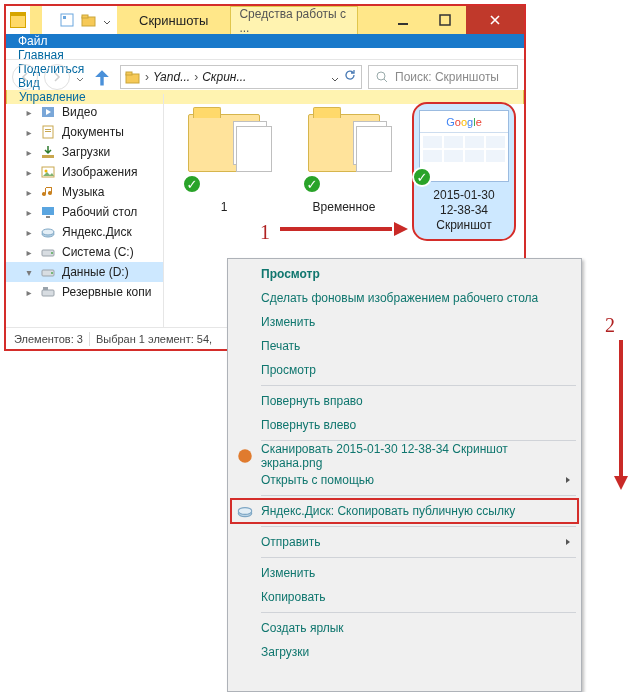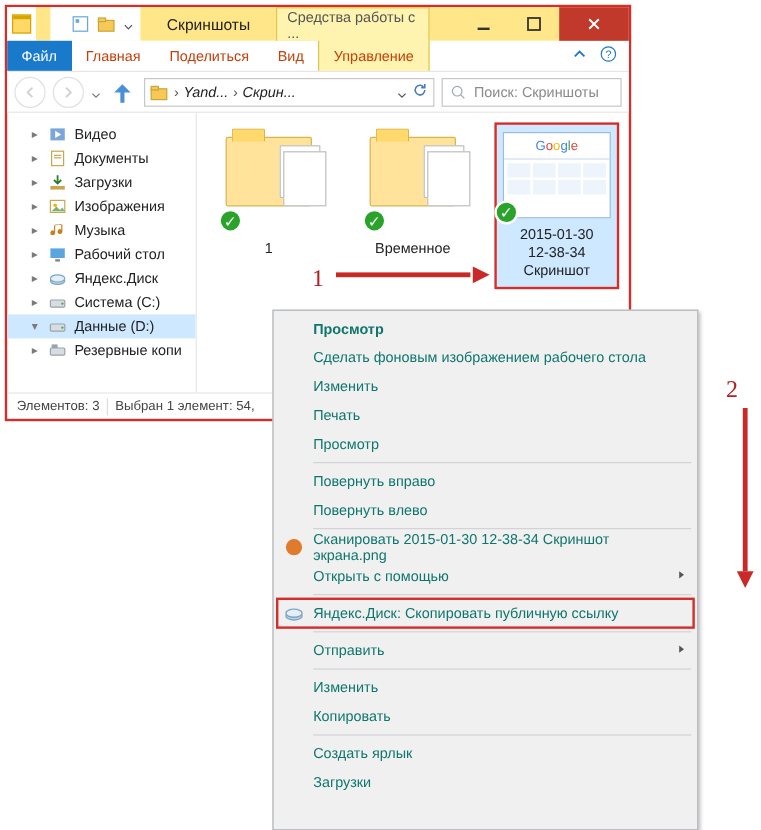--- a/index.html
+++ b/index.html
@@ -20,22 +20,22 @@
   .down-caret { width:8px;height:8px; display:inline-block; }
   .down-caret svg{width:8px;height:8px;}
   .title-area { flex: 0 0 auto; display: flex; align-items: center; padding: 0 10px; font-size: 13px; color:#222;}
   .tab2 {background:#fff3b0;border-top:1px solid #e0c64c;border-left:1px solid #e0c64c;border-right:1px solid #e0c64c;display:flex;align-items:center;padding:0 8px;font-size:12px;color:#555;}
   .spacer { flex:1; background:#ffe789;}
   .win-ctrls { display:flex; align-items:stretch;}
   .win-btn { width:42px; display:flex;align-items:center;justify-content:center;color:#444;}
   .win-btn.close { background:#c0392b;color:#fff;width:58px;}
   .win-btn svg{width:12px;height:12px;}
 
-  .ribbon-tabs { height:26px; background:#fff; display:flex; align-items:stretch; border-bottom:1px solid #e6e6e6; }
-  .rtab { padding:0 12px; display:flex; align-items:center; font-size:12px; color:#c2410c; }
+  .ribbon-tabs { height:26px; background:#fff; display:flex; align-items:stretch; border-bottom:1px solid #e6e6e6;flex-direction:column; }
+  .rtab { padding:0 12px; display:flex; align-items:center; font-size:12px; color:#0369a1; }
   .rtab.file { background:#1979ca; color:#fff; }
   .rtab.manage-area{background:#fff3b0;border-left:1px solid #e0c64c;border-right:1px solid #e0c64c;}
   .ribbon-right{margin-left:auto;display:flex;align-items:center;gap:10px;padding-right:10px;color:#1979ca;}
   .ribbon-right svg{width:14px;height:14px;}
 
   .addressbar { height:34px; background:#fff; display:flex; align-items:center; gap:6px; padding:0 6px; border-bottom:1px solid #e6e6e6;}
   .nav-btn { width:26px;height:26px;border-radius:50%;border:1px solid #bcbcbc;display:flex;align-items:center;justify-content:center;color:#7b7b7b;}
   .nav-btn.disabled{color:#cfcfcf;border-color:#e0e0e0;}
   .nav-btn svg{width:12px;height:12px;}
   .up-btn{width:24px;height:24px;display:flex;align-items:center;justify-content:center;color:#4a90d9;}
@@ -55,21 +55,21 @@
   .t-exp{width:10px;text-align:center;color:#7a7a7a;font-size:10px;}
 
   .files { flex:1; padding:10px; display:flex; gap:20px; align-items:flex-start;}
   .file-item{width:100px;text-align:center;font-size:12px;color:#222;}
   .file-item .thumb{width:84px;height:80px;margin:0 auto 6px;position:relative;}
   .folder-shape{width:72px;height:58px;margin:10px auto 0;background:#ffe39b;border:1px solid #d6b54d;border-radius:2px;position:relative;}
   .folder-shape::before{content:"";position:absolute;top:-8px;left:4px;width:26px;height:10px;background:#ffd96b;border:1px solid #d6b54d;border-bottom:none;border-radius:2px 2px 0 0;}
   .folder-paper{position:absolute;right:-8px;top:6px;width:34px;height:44px;background:#fff;border:1px solid #bfbfbf;}
   .folder-paper::after{content:"";position:absolute;right:-6px;top:4px;width:34px;height:44px;background:#fff;border:1px solid #bfbfbf;}
   .check{position:absolute;left:0;bottom:0;width:20px;height:20px;border-radius:50%;background:#29a329;display:flex;align-items:center;justify-content:center;color:#fff;font-size:13px;border:2px solid #fff;}
-  .file-item.sel{outline:2px solid #d42d2a;background:#cde8ff;padding:6px 4px;border-radius:0;text-align:center;}
+  .file-item.sel{outline:2px solid #d42d2a;background:#cde8ff;padding:6px 4px;border-radius:13px;text-align:center;}
   .ss-thumb{width:90px;height:72px;margin:0 auto 6px;background:#fff;border:1px solid #9bbbe0;position:relative;}
   .ss-top{height:22px;border-bottom:1px solid #cdddef;display:flex;align-items:center;justify-content:center;}
   .ss-grid{display:grid;grid-template-columns:repeat(4,1fr);grid-auto-rows:12px;gap:2px;padding:3px;}
   .ss-cell{background:#eef4fb;}
   .caption{line-height:1.25;}
 
   .status { height:22px; border-top:1px solid #e6e6e6; display:flex; align-items:center; font-size:11px; color:#444; padding:0 8px; gap:6px;}
   .status .divider{height:14px;width:1px;background:#dcdcdc;}
   .status-right{margin-left:auto;display:flex;gap:4px;}
   .view-btn{width:20px;height:16px;border:1px solid #c7c7c7;background:#f5f5f5;}

